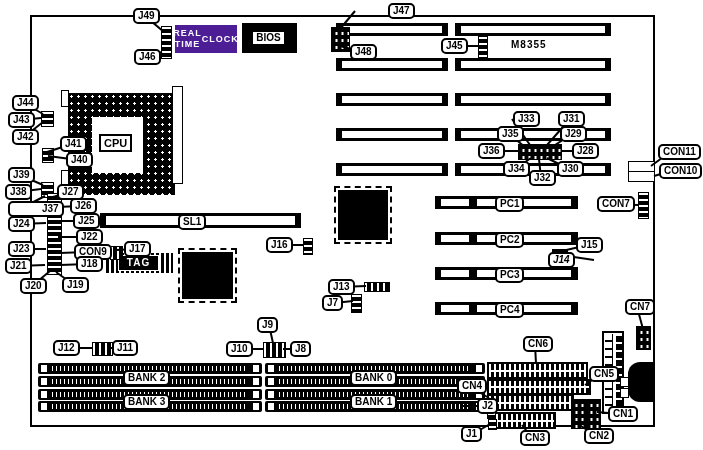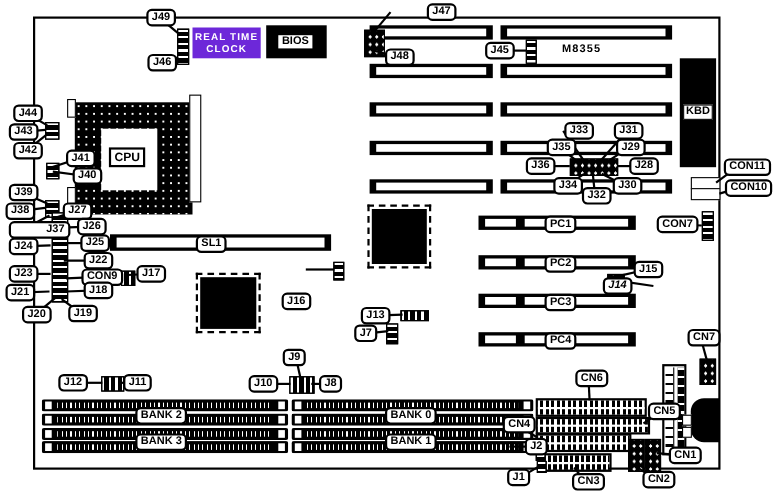--- a/index.html
+++ b/index.html
@@ -33,22 +33,22 @@
   .pb-rv{background-color:#000;border:1px solid #000;
          background-image:repeating-linear-gradient(180deg,#fff 0 2px,transparent 2px 6px);}
   .pb-rh{background-color:#000;border:1px solid #000;
          background-image:repeating-linear-gradient(90deg,#fff 0 2px,transparent 2px 6px);}
   .pb-grid{background-color:#000;border:1px solid #000;
          background-image:radial-gradient(#fff 1.2px,transparent 1.4px);
          background-size:6px 7px;background-position:1.5px 2px;}
   .white-part{background:#fff;border:1px solid #000;}
   .chip{background:#000;outline:2px dashed #000;outline-offset:2px;}
 
-  #rtc{left:175px;top:25px;width:62px;height:28px;background:#6d28d9;color:#fff;display:flex;
-       flex-direction:column;align-items:center;justify-content:center;
+  #rtc{left:175px;top:25px;width:62px;height:28px;background:#4c1d95;color:#fff;display:flex;
+       flex-direction:row;align-items:center;justify-content:center;
        font:bold 9px/11px "Liberation Sans",sans-serif;letter-spacing:1px;text-align:center;}
   #bios{left:242px;top:23px;width:55px;height:30px;background:#000;}
   #bios span{position:absolute;left:11px;top:9px;width:31px;height:12px;background:#fff;color:#000;
        font:bold 10px/12px "Liberation Sans",sans-serif;text-align:center;}
   #amp{left:65px;top:76px;width:106px;height:14px;background:#000;}
   #amp span{color:#fff;font:bold 10px/14px "Liberation Sans",sans-serif;margin-left:5px;letter-spacing:2px;}
   #amp i{position:absolute;left:40px;top:3px;width:32px;height:8px;background:#fff;}
   #cpu-socket{left:68px;top:93px;width:107px;height:102px;background-color:#000;
        background-image:radial-gradient(#fff 1.1px,transparent 1.3px);background-size:7px 7px;}
   #cpu-inner{position:absolute;left:24px;top:24px;width:51px;height:56px;background:#fff;}
@@ -86,24 +86,24 @@
       <span>BIOS</span>
     </div>
 
 
     <div id="cpu-socket" class="abs">
       <div id="cpu-inner">
         <span id="cpu-label">CPU</span>
       </div>
     </div>
 
-    <div id="kbd" class="abs">
-      <span>KBD</span>
-    </div>
-
+
+    <div id="tag" class="abs">
+      <span>TAG</span>
+    </div>
 
     <div id="m8355" class="abs">M8355</div>
 
     <div id="power-conn" class="abs"></div>
     <div id="kb-din" class="abs"></div>
   <div class="abs isa" style="left: 336px; top: 23px; width: 112px; height: 13px;"></div>
       <div class="abs isa" style="left: 455px; top: 23px; width: 156px; height: 13px;"></div>
       <div class="abs isa" style="left: 336px; top: 58px; width: 112px; height: 13px;"></div>
       <div class="abs isa" style="left: 455px; top: 58px; width: 156px; height: 13px;"></div>
       <div class="abs isa" style="left: 336px; top: 93px; width: 112px; height: 13px;"></div>
@@ -243,21 +243,21 @@
       <div class="lbl" style="left: 73px; top: 213px;">J25</div>
       <div class="lbl" style="left: 76px; top: 229px;">J22</div>
       <div class="lbl" style="left: 8px; top: 241px;">J23</div>
       <div class="lbl" style="left: 74px; top: 244px;">CON9</div>
       <div class="lbl" style="left: 124px; top: 241px;">J17</div>
       <div class="lbl" style="left: 5px; top: 258px;">J21</div>
       <div class="lbl" style="left: 76px; top: 256px;">J18</div>
       <div class="lbl" style="left: 20px; top: 278px;">J20</div>
       <div class="lbl" style="left: 62px; top: 277px;">J19</div>
       <div class="lbl" style="left: 178px; top: 214px;">SL1</div>
-      <div class="lbl" style="left: 256px; top: 237px; margin-top: 29px;">J16</div>
+      <div class="lbl" style="left: 266px; top: 237px;">J16</div>
       <div class="lbl" style="left: 328px; top: 279px;">J13</div>
       <div class="lbl" style="left: 322px; top: 295px;">J7</div>
       <div class="lbl" style="left: 513px; top: 111px;">J33</div>
       <div class="lbl" style="left: 558px; top: 111px;">J31</div>
       <div class="lbl" style="left: 497px; top: 126px;">J35</div>
       <div class="lbl" style="left: 560px; top: 126px;">J29</div>
       <div class="lbl" style="left: 478px; top: 143px;">J36</div>
       <div class="lbl" style="left: 572px; top: 143px;">J28</div>
       <div class="lbl" style="left: 503px; top: 161px;">J34</div>
       <div class="lbl" style="left: 529px; top: 170px;">J32</div>

